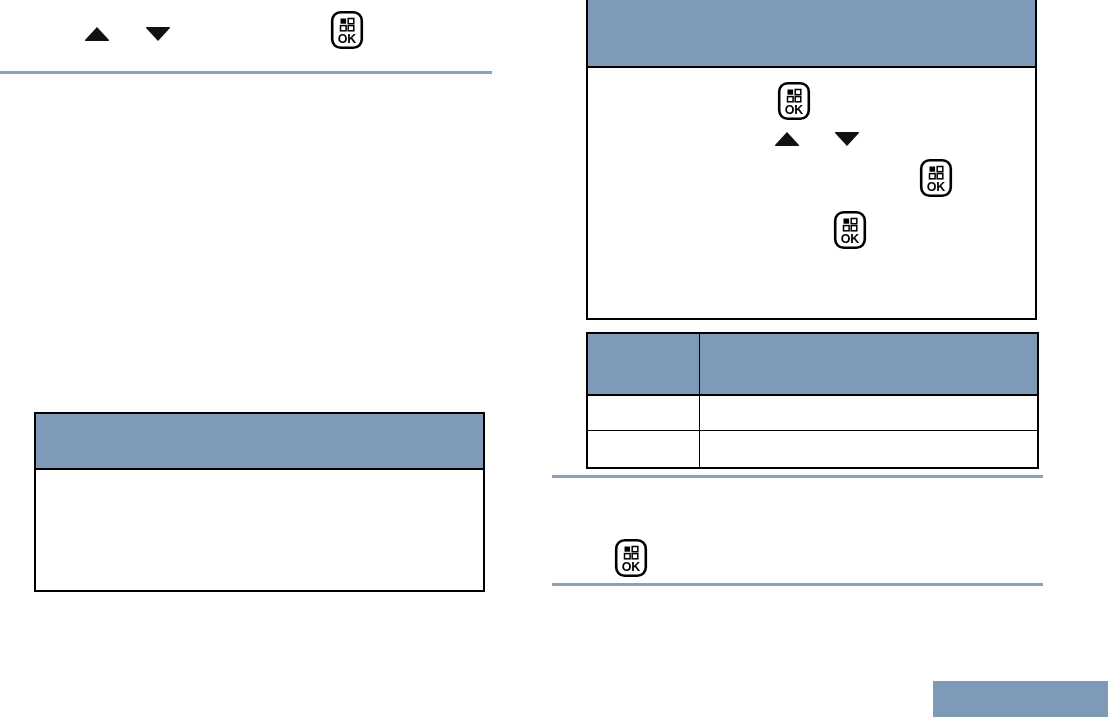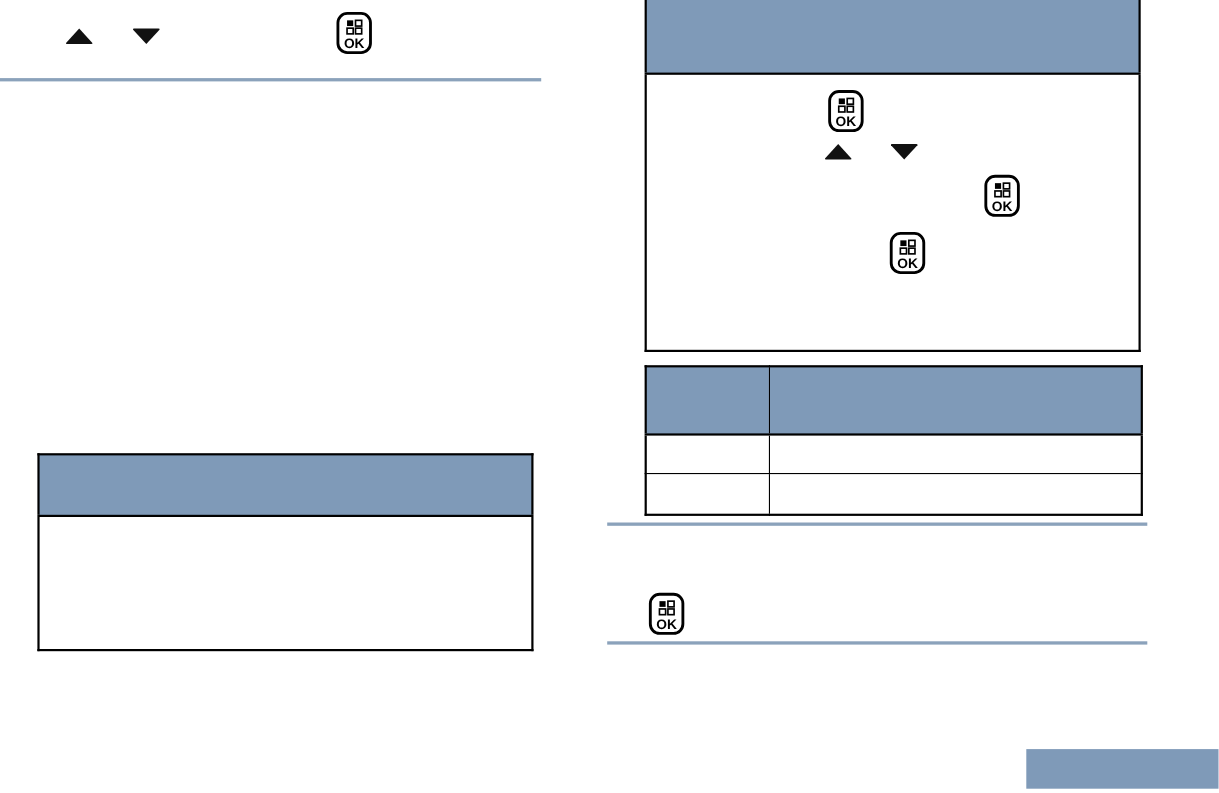--- a/index.html
+++ b/index.html
@@ -86,21 +86,21 @@
 
   
   .arrowkey {
     display: inline-block;
     vertical-align: middle;
     width: 30px;
     height: 18px;
   }
   .arrowkey svg { display: block; }
 
-  .icon-slot { position: absolute; }
+  .icon-slot { position: absolute; margin-left: 25px; }
 </style>
 </head>
 <body>
 
 <div id="page">
 
   <div class="icon-slot" style="left:57px; top:24px;">
     <span class="arrowkey">
       <svg width="30" height="18" viewBox="0 0 30 18">
         <path d="M15 2 L27 15 Q27.5 16 26 16 L4 16 Q2.5 16 3 15 Z" fill="#111111"></path>

